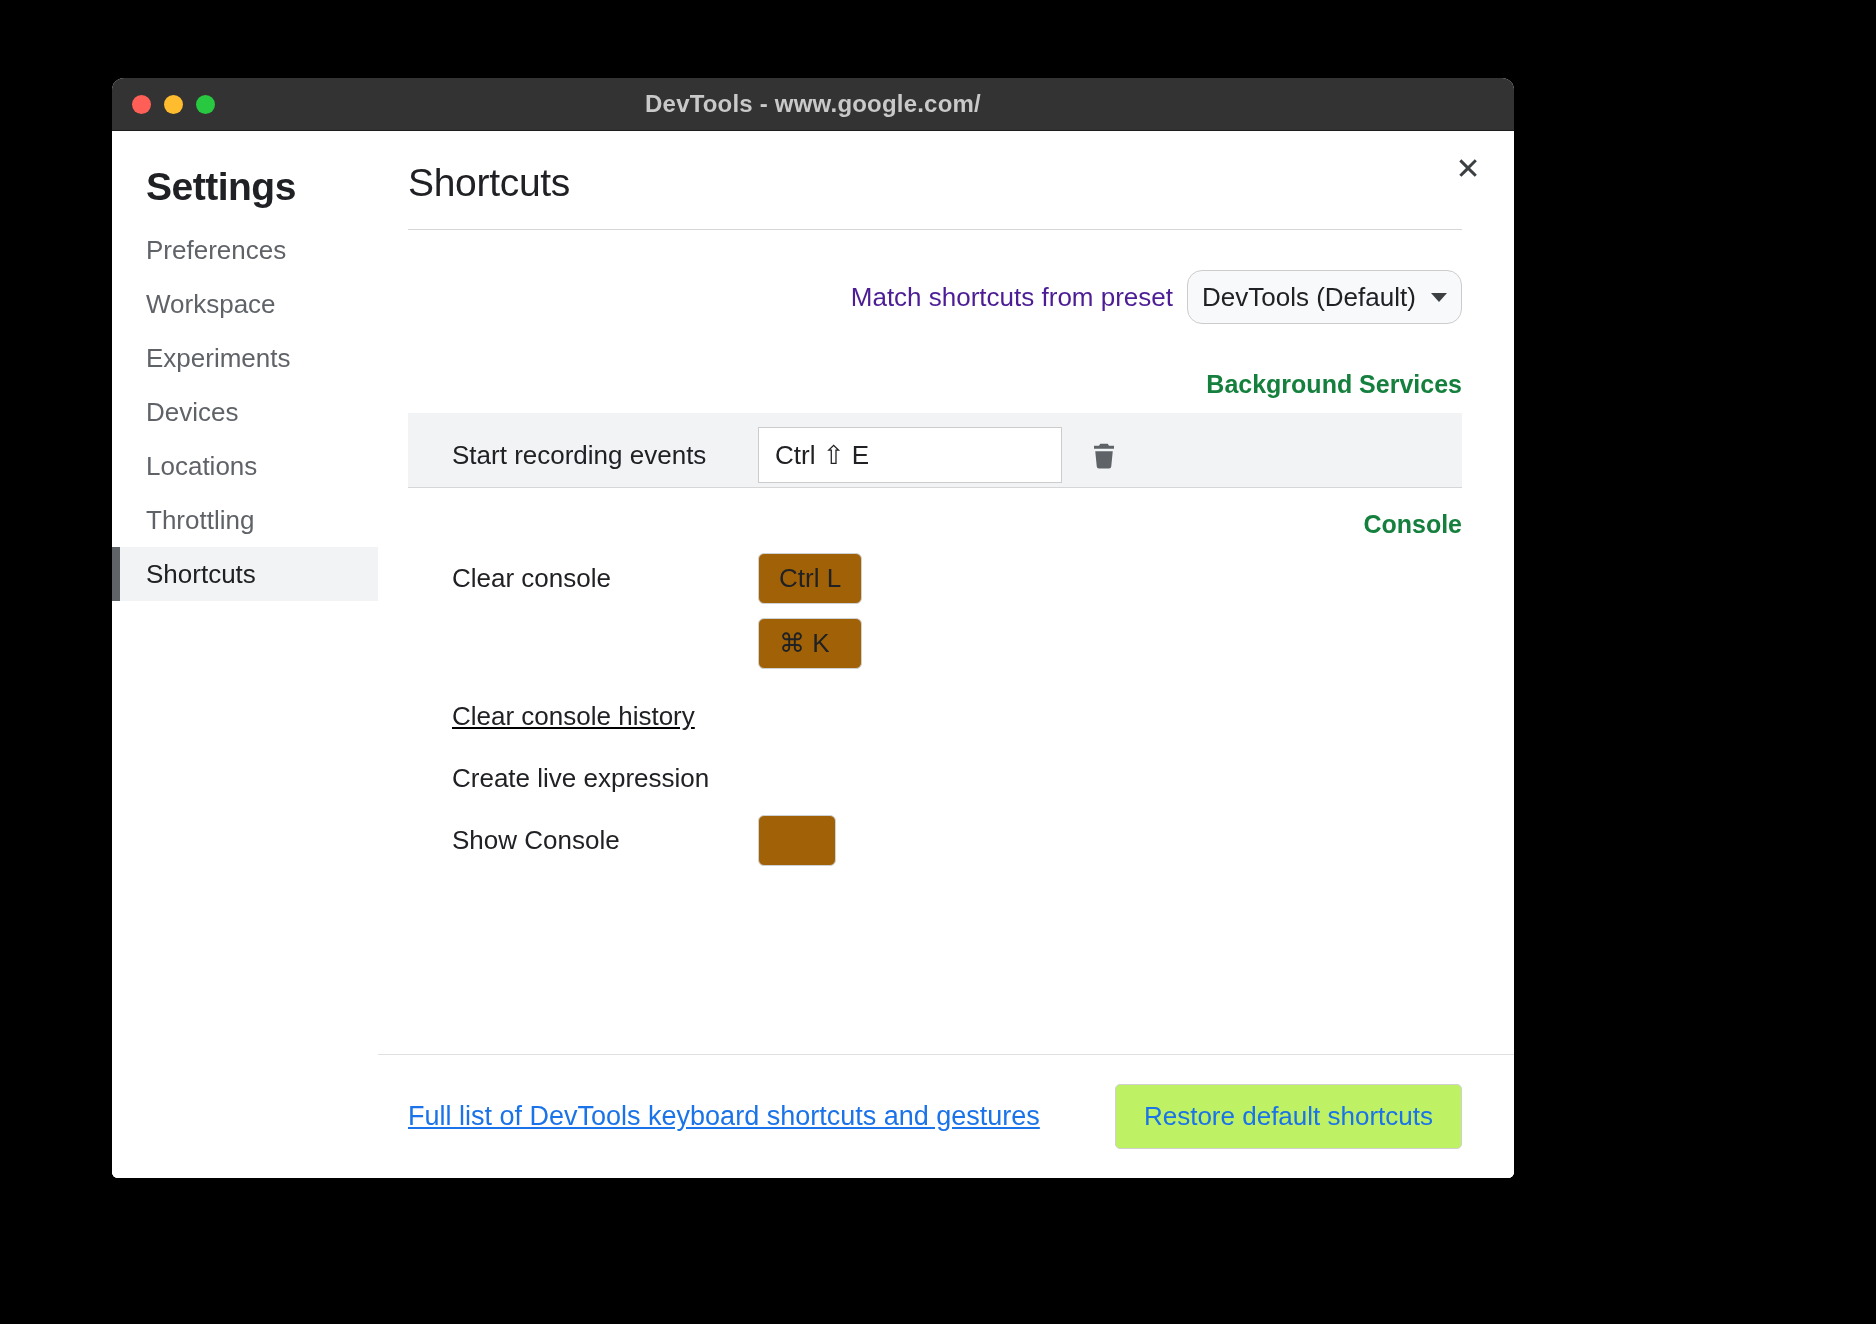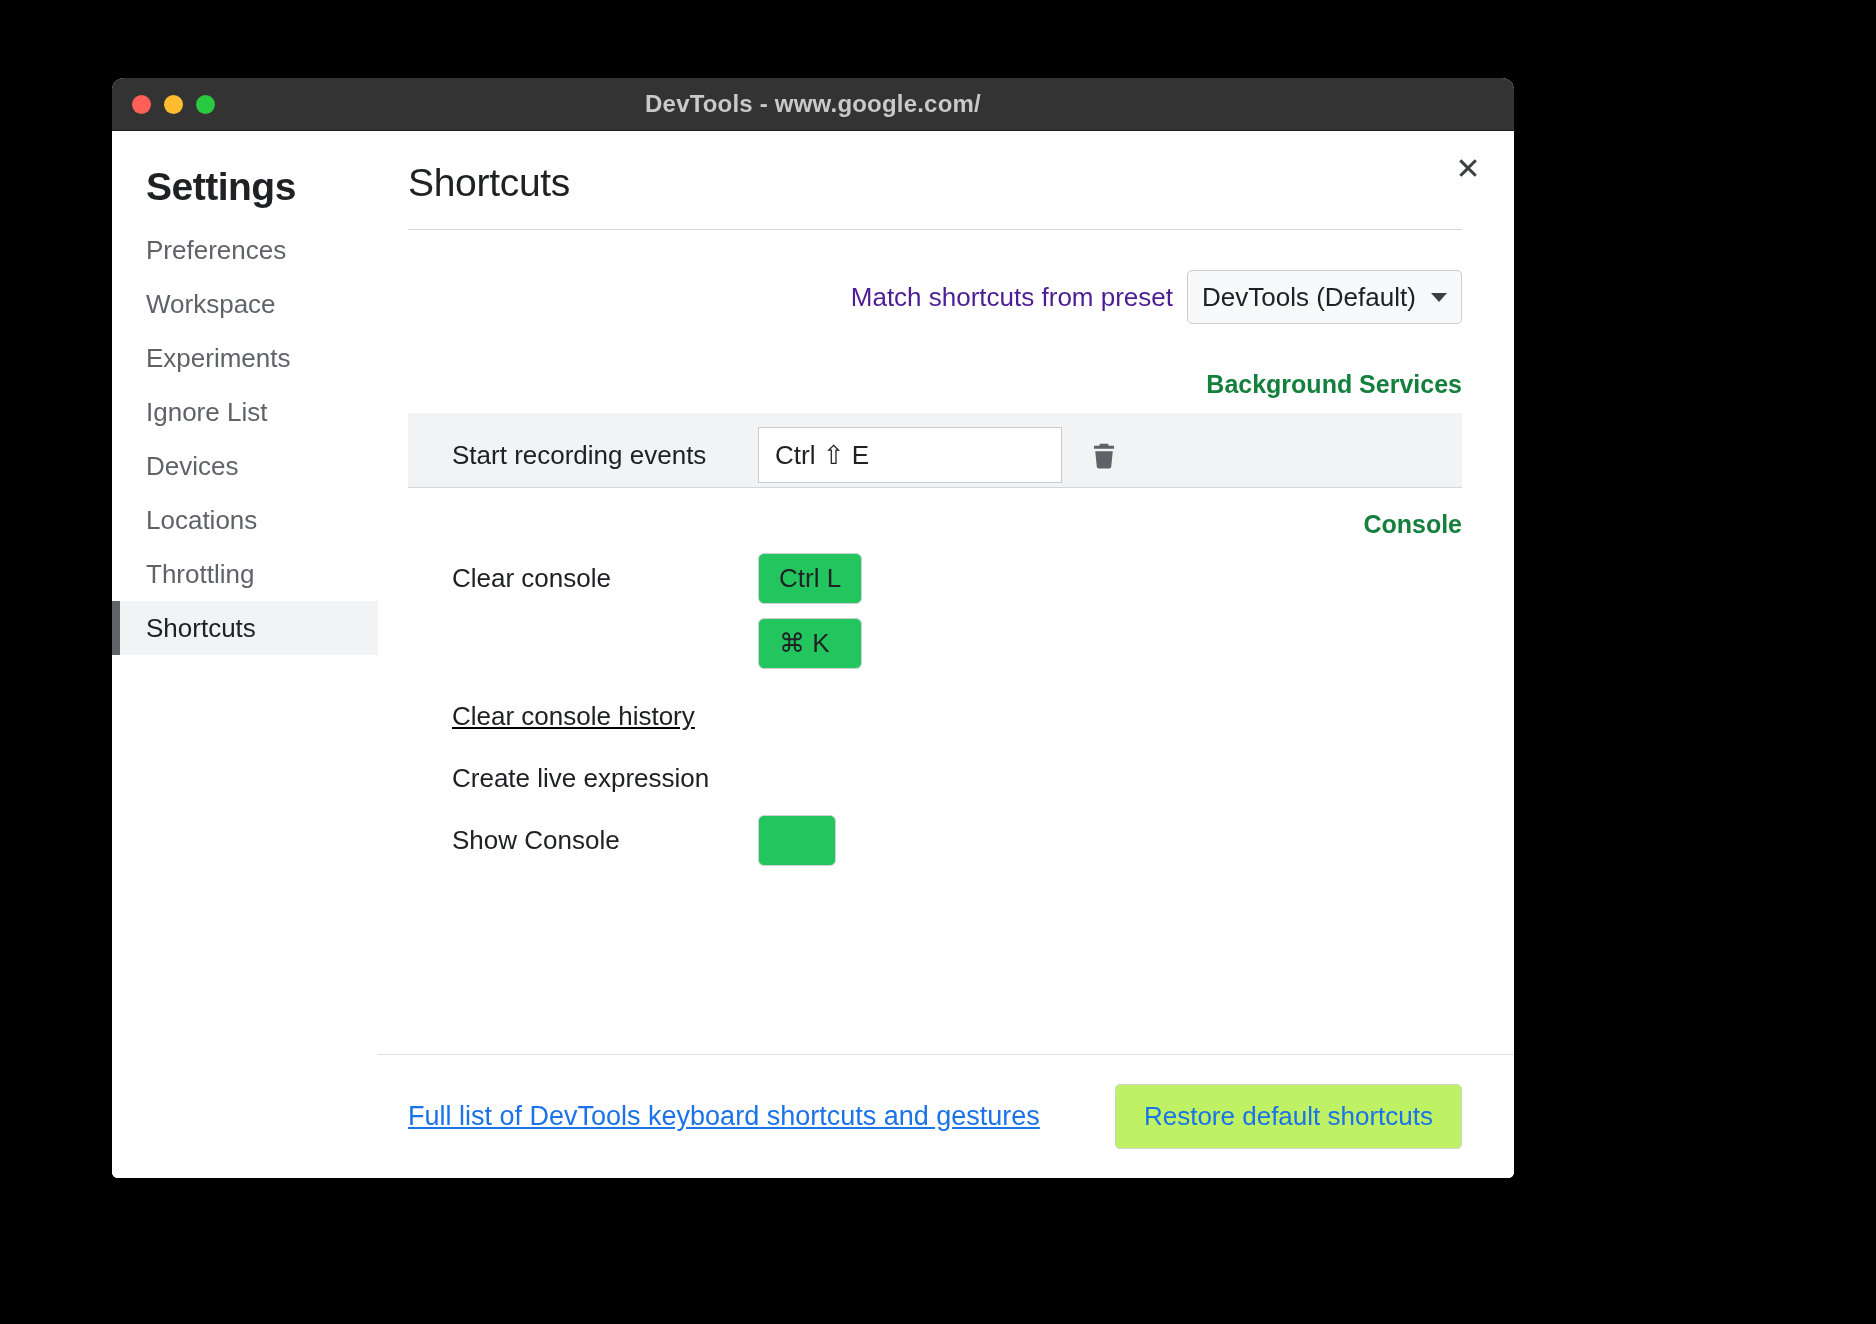--- a/index.html
+++ b/index.html
@@ -149,21 +149,21 @@
   }
   #preset-label {
     font-size: 26px;
     color: #4c1d95;
   }
   #preset-select {
     width: 275px;
     height: 54px;
     background: #f8f9fa;
     border: 1px solid #cccccc;
-    border-radius: 5px;
+    border-radius: 15px;
     display: flex;
     align-items: center;
     padding: 0 14px;
     font-size: 26px;
     color: #202124;
     cursor: pointer;
     justify-content: space-between;
   }
   .caret {
     width: 0; height: 0;
@@ -258,21 +258,21 @@
   }
   .sc-label {
     width: 350px;
     padding-left: 44px;
     font-size: 26px;
     color: #202124;
     padding-top: 10px;
   }
   .keys-col { display: flex; flex-direction: column; gap: 14px; }
   .key-chip {
-    background: #22c55e;
+    background: #a16207;
     border: 1px solid #cfd2d4;
     border-radius: 6px;
     padding: 9px 20px;
     font-size: 26px;
     color: #202124;
     display: inline-block;
   }
 
   
   #footer {
@@ -335,23 +335,20 @@
         <div id="settings-title">Settings</div>
 
         <div class="nav-item">
           <span>Preferences</span>
         </div>
         <div class="nav-item">
           <span>Workspace</span>
         </div>
         <div class="nav-item">
           <span>Experiments</span>
-        </div>
-        <div class="nav-item">
-          <span>Ignore List</span>
         </div>
         <div class="nav-item">
           <span>Devices</span>
         </div>
         <div class="nav-item">
           <span>Locations</span>
         </div>
         <div class="nav-item">
           <span>Throttling</span>
         </div>

